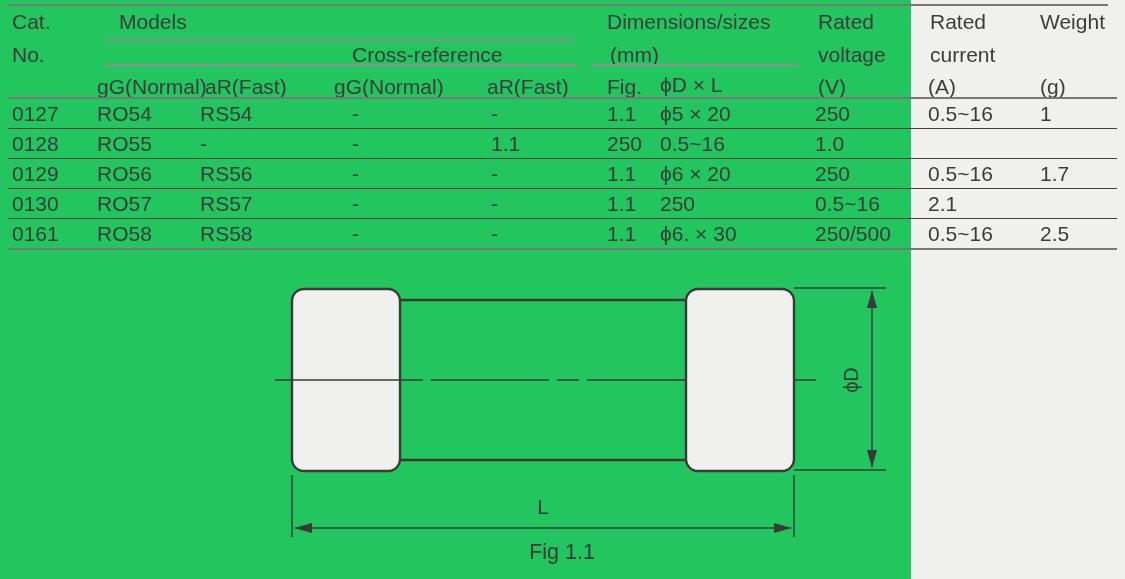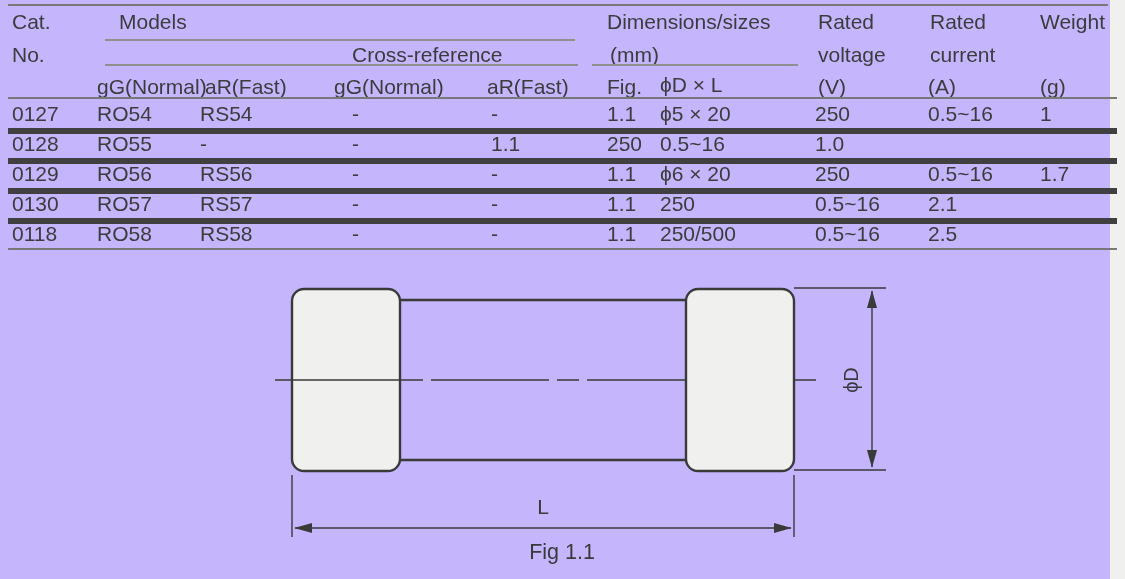--- a/index.html
+++ b/index.html
@@ -3,27 +3,27 @@
 <meta charset="utf-8">
 <style>
   html,body{margin:0;padding:0;}
   body{
     width:1125px;height:579px;
     background:#f0f0ee;
     font-family:"Liberation Sans", sans-serif;
     color:#3c3c3c;
     overflow:hidden;
   }
-  .sheet{position:relative;width:1110px;height:579px;background:#c4b5fd;}
+  .sheet{position:relative;width:911px;height:579px;background:#22c55e;}
   .hline{position:absolute;background:#8f8f8f;height:1.5px;}
   .hline.major{background:#787878;height:2px;}
   .ht{position:absolute;font-size:21px;line-height:22px;white-space:nowrap;}
   .trow{
     position:absolute;left:8px;width:1109px;height:29px;
-    border-bottom:6px solid #404040;
+    border-bottom:1px solid #404040;
     display:grid;
     grid-template-columns:89px 103px 137px 150px 120px 53px 155px 113px 112px 1fr;
     align-items:center;
     font-size:21px;
   }
   .trow.last{border-bottom:2px solid #787878;}
   .trow .cell{white-space:nowrap;overflow:hidden;}
   .trow .cell:nth-child(1){padding-left:4px;}
   .trow .cell:nth-child(4){padding-left:15px;}
   .trow .cell:nth-child(5){padding-left:4px;}
@@ -110,26 +110,27 @@
     <span class="cell">RO57</span>
     <span class="cell">RS57</span>
     <span class="cell">-</span>
     <span class="cell">-</span>
     <span class="cell">1.1</span>
     <span class="cell">250</span>
     <span class="cell">0.5~16</span>
     <span class="cell">2.1</span>
   </div>
   <div class="trow last" style="top:219px;">
-    <span class="cell">0118</span>
+    <span class="cell">0161</span>
     <span class="cell">RO58</span>
     <span class="cell">RS58</span>
     <span class="cell">-</span>
     <span class="cell">-</span>
     <span class="cell">1.1</span>
+    <span class="cell">ϕ6. × 30</span>
     <span class="cell">250/500</span>
     <span class="cell">0.5~16</span>
     <span class="cell">2.5</span>
   </div>
 
   <svg viewBox="0 0 1125 579" width="1125" height="579" style="position:absolute;left:0;top:0;">
     <defs>
       <marker id="arrow" viewBox="0 0 12 8" refX="11.5" refY="4" markerWidth="13" markerHeight="9" orient="auto-start-reverse">
         <path d="M0,0.6 L12,4 L0,7.4 Z" fill="#3a3a3a"></path>
       </marker>

